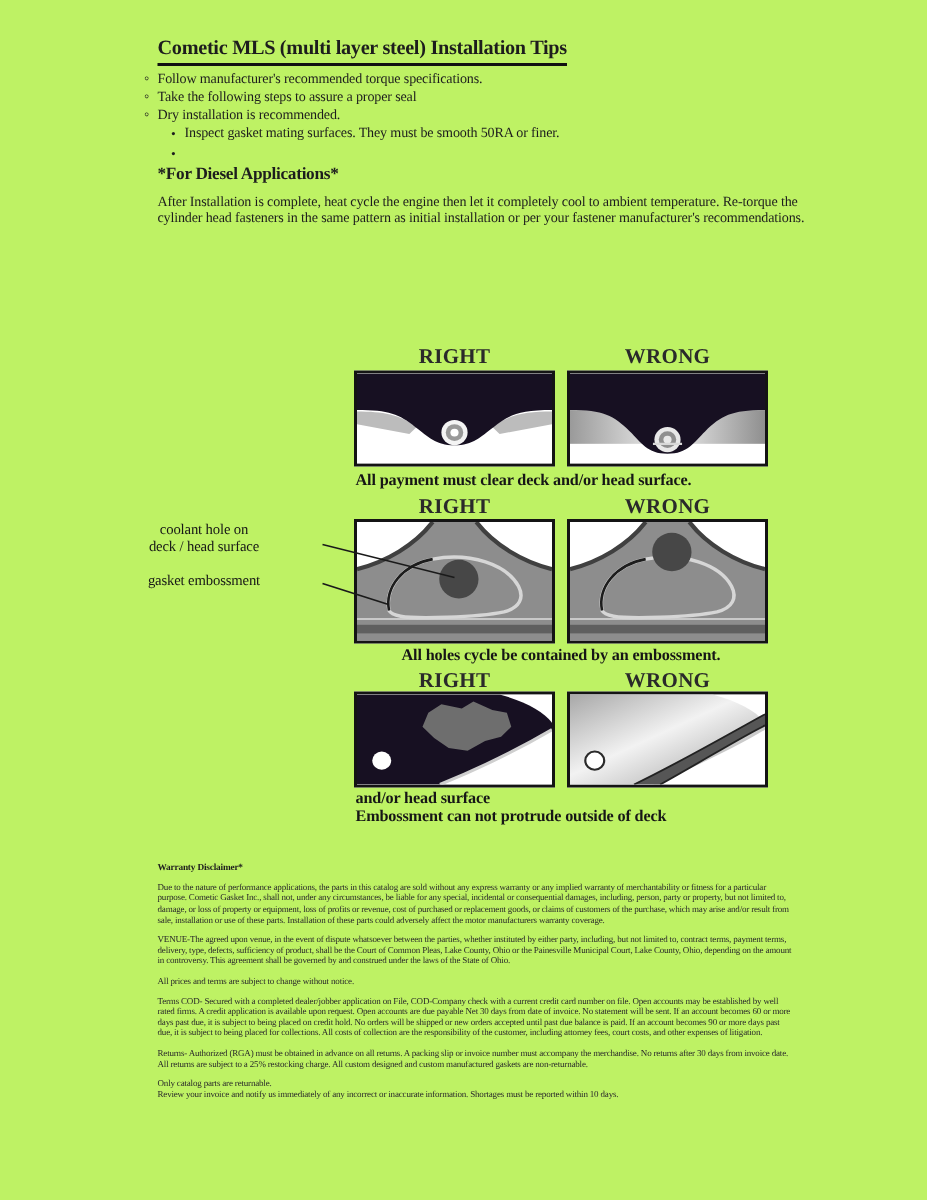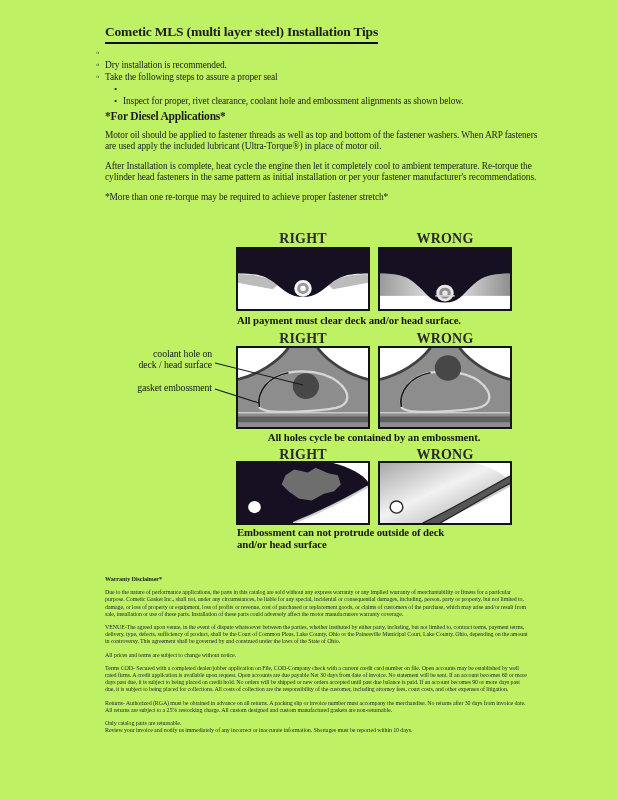--- a/index.html
+++ b/index.html
@@ -24,62 +24,61 @@
   .diesel{position:absolute;left:105px;top:111px;width:445px;font-size:9.4px;line-height:11.5px;letter-spacing:-0.1px;}
   .diesel h2{margin:0 0 7px 0;font-size:11.5px;letter-spacing:-0.2px;}
   .diesel p{margin:0 0 8px 0;}
   
   .diagrams{position:absolute;left:0;top:230px;width:488px;height:332px;}
   .dlabel{position:absolute;width:134px;text-align:center;font-size:14px;font-weight:700;color:#2a2a2a;letter-spacing:0.2px;}
   .panel{position:absolute;width:134px;height:64px;border:2px solid #141414;box-sizing:border-box;background:#fff;}
   .panel.tall{height:83px;}
   .panel svg{display:block;width:100%;height:100%;}
   .dcap{position:absolute;font-size:10.8px;font-weight:700;color:#161616;letter-spacing:-0.1px;line-height:12px;}
-  .ann{position:absolute;text-align:right;font-size:9.8px;line-height:10.5px;color:#161616;letter-spacing:-0.1px;}
+  .ann{position:absolute;text-align:center;font-size:9.8px;line-height:10.5px;color:#161616;letter-spacing:-0.1px;}
   .leader{position:absolute;left:0;top:0;pointer-events:none;}
   
   .warranty{position:absolute;left:105px;top:575px;width:424px;font-size:6px;line-height:7.2px;letter-spacing:-0.12px;color:#2a2a2a;}
   .warranty h3{margin:0 0 7px 0;font-size:6.2px;font-weight:700;color:#1d1d1d;}
   .warranty p{margin:0 0 6px 0;}
   
   .footer{position:absolute;left:386px;top:800px;font-size:18px;color:#222;}
 </style>
 </head>
 <body>
 
 <div class="page">
 
   <h1 class="title">Cometic MLS (multi layer steel) Installation Tips</h1>
 
   <div class="tips">
     <div class="tip-line">
         <span class="mk open"></span>
+        <span>Follow manufacturer's recommended torque specifications.</span>
+      </div>
+    <div class="tip-line">
+        <span class="mk open"></span>
+        <span>Take the following steps to assure a proper seal</span>
       </div>
     <div class="tip-line">
         <span class="mk open"></span>
         <span>Dry installation is recommended.</span>
       </div>
-    <div class="tip-line">
-        <span class="mk open"></span>
-        <span>Take the following steps to assure a proper seal</span>
-      </div>
     <div class="tip-line sub">
         <span class="mk fill"></span>
+        <span>Inspect gasket mating surfaces.  They must be smooth 50RA or finer.</span>
       </div>
     <div class="tip-line sub">
         <span class="mk fill"></span>
-        <span>Inspect for proper, rivet clearance, coolant hole and embossment alignments as shown below.</span>
       </div>
   </div>
 
   <div class="diesel">
     <h2>*For Diesel Applications*</h2>
-    <p>Motor oil should be applied to fastener threads as well as top and bottom of the fastener washers. When ARP fasteners are used apply the included lubricant (Ultra-Torque®) in place of motor oil.</p>
     <p>After Installation is complete, heat cycle the engine then let it completely cool to ambient temperature. Re-torque the cylinder head fasteners in the same pattern as initial installation or per your fastener manufacturer's recommendations.</p>
-    <p>*More than one re-torque may be required to achieve proper fastener stretch*</p>
   </div>
 
   <div class="diagrams">
 
     <div class="dlabel" style="left:236px;top:1px;">RIGHT</div>
     <div class="dlabel" style="left:378px;top:1px;">WRONG</div>
 
     <div class="panel" style="left:236px;top:17px;">
       <svg viewBox="0 0 134 64" preserveAspectRatio="none">
         <rect width="134" height="64" fill="#ffffff"></rect>
@@ -181,22 +180,22 @@
         <rect width="134" height="64" fill="#ffffff"></rect>
         <path d="M0,0 H98 C116,5 128,12 134,20 V25 C111,39 83,53 57,64 H0 Z" fill="url(#gw3)"></path>
         <path d="M134,14 C106,30 76,48 44,64 L62,64 C90,48 118,30 134,22 Z" fill="#565656"></path>
         <path d="M134,14 C106,30 76,48 44,64" fill="none" stroke="#222222" stroke-width="1.3"></path>
         <path d="M134,22 C118,30 90,48 62,64" fill="none" stroke="#222222" stroke-width="1.3"></path>
         <circle cx="17" cy="47" r="6.5" fill="#ffffff" stroke="#2b2b2b" stroke-width="1.5"></circle>
       </svg>
     </div>
 
     <div class="dcap" style="left:237px;top:296px;width:270px;">
+      <div>and/or head surface</div>
       <div>Embossment can not protrude outside of deck</div>
-      <div>and/or head surface</div>
     </div>
 
     <svg class="leader" width="618" height="332">
       <line x1="215" y1="133" x2="303" y2="155" stroke="#1a1a1a" stroke-width="1.2"></line>
       <line x1="215" y1="159" x2="259" y2="173" stroke="#1a1a1a" stroke-width="1.2"></line>
     </svg>
   </div>
 
   <div class="warranty">
     <h3>Warranty Disclaimer*</h3>

